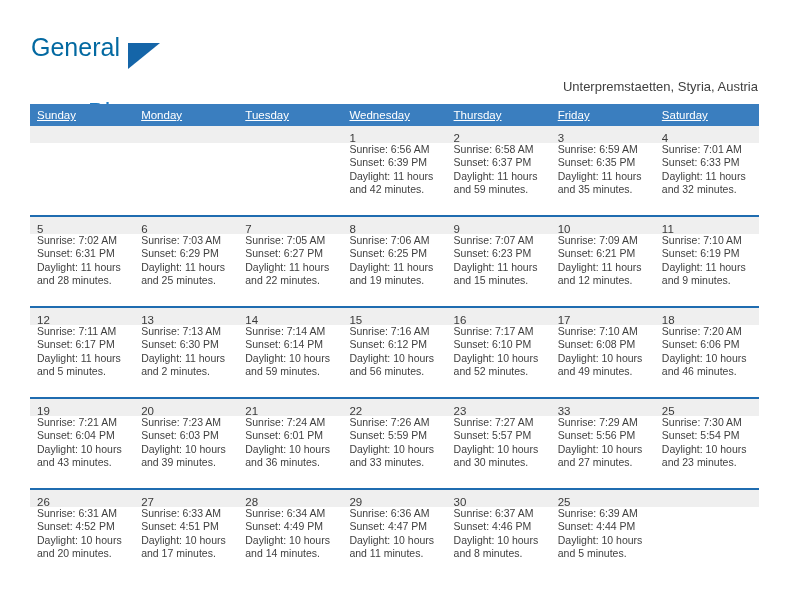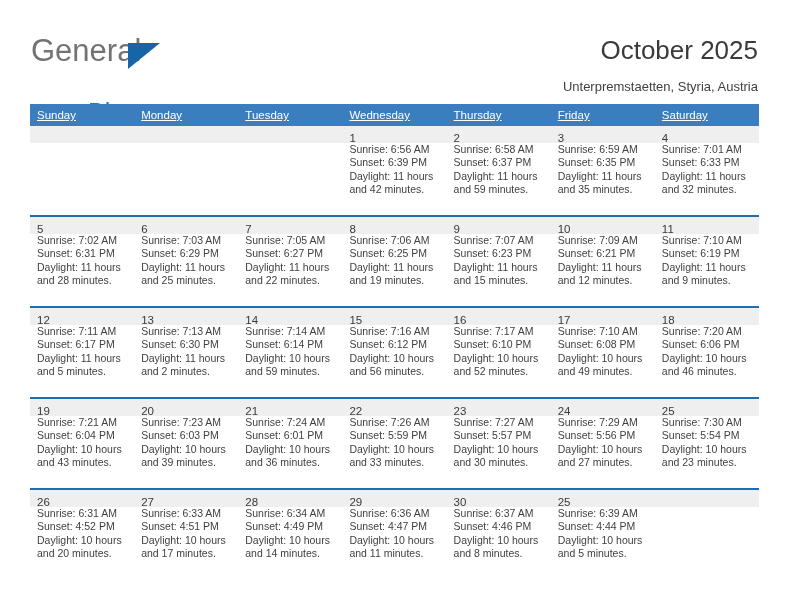--- a/index.html
+++ b/index.html
@@ -30,23 +30,23 @@
   }
   .logo {
     position: absolute;
     left: 31px; top: 33px;
     width: 180px;
     height: 56px;
   }
   .logo-general {
     position: absolute;
     left: 0; top: 0;
-    font-size: 31px;
+    font-size: 25px;
     letter-spacing: 0px;
-    color: #737373;
+    color: #0369a1;
     font-family: "Liberation Sans", sans-serif;
   }
   .logo-blue {
     position: absolute;
     left: 57px; top: 25px;
     font-size: 25px;
     color: #1d7bc4;
     font-family: "Liberation Sans", sans-serif;
     margin-top: 40px;
   }
@@ -140,21 +140,20 @@
 <div class="page">
 
   <div class="top-bar">
 
     <div class="logo">
       <span class="logo-general">General</span>
       <span class="logo-triangle"></span>
       <span class="logo-blue">Blue</span>
     </div>
 
-    <div class="title">October 2025</div>
     <div class="subtitle">Unterpremstaetten, Styria, Austria</div>
   </div>
 
   <table class="calendar">
     <colgroup>
       <col>
         <col>
         <col>
         <col>
         <col>
@@ -443,21 +442,21 @@
               <div class="daybody">
                 <div>Sunrise: 7:27 AM</div>
                 <div>Sunset: 5:57 PM</div>
                 <div>Daylight: 10 hours</div>
                 <div>and 30 minutes.</div>
               </div>
             </div>
           </td>
           <td>
             <div class="daycell">
-              <div class="daynum-band"><span class="daynum">24</span></div>
+              <div class="daynum-band"><span class="daynum">33</span></div>
               <div class="daybody">
                 <div>Sunrise: 7:29 AM</div>
                 <div>Sunset: 5:56 PM</div>
                 <div>Daylight: 10 hours</div>
                 <div>and 27 minutes.</div>
               </div>
             </div>
           </td>
           <td>
             <div class="daycell">

